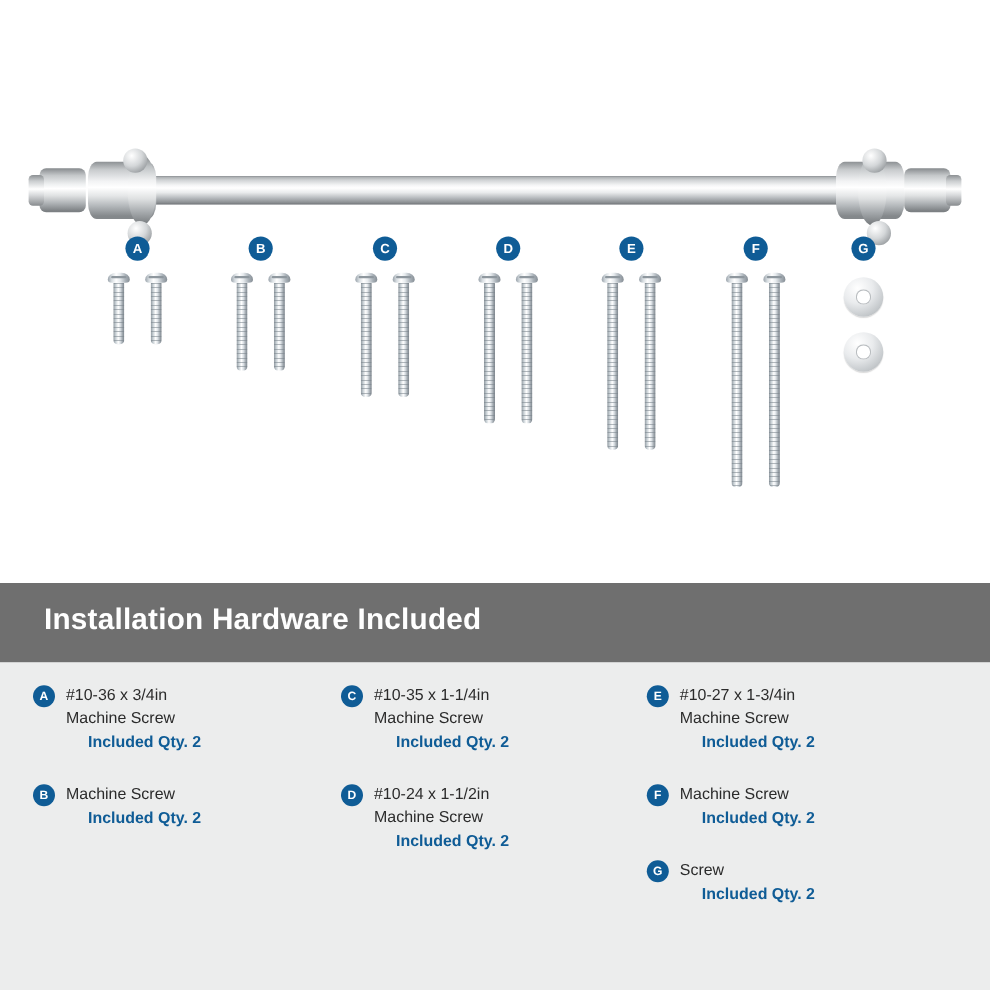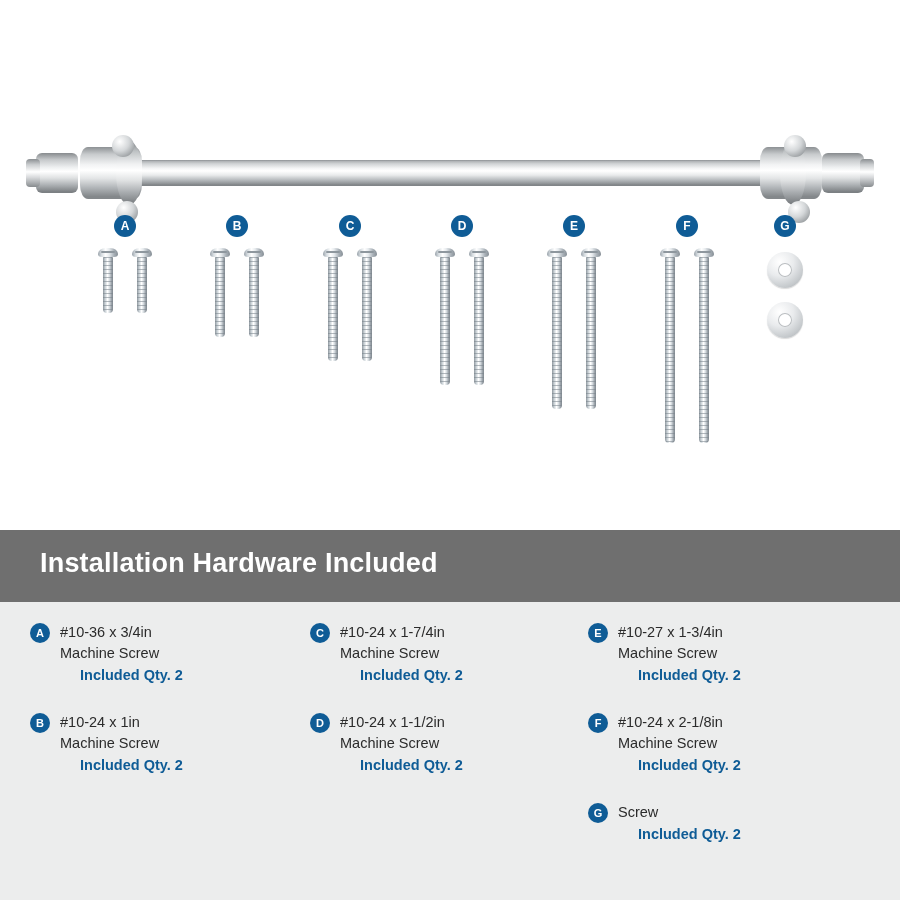--- a/index.html
+++ b/index.html
@@ -368,51 +368,49 @@
 
     <div class="legend-col c1">
       <div class="legend-item">
         <div class="legend-badge">A</div>
         <div class="legend-line">#10-36 x 3/4in</div>
         <div class="legend-line">Machine Screw</div>
         <div class="legend-qty">Included Qty. 2</div>
       </div>
       <div class="legend-item">
         <div class="legend-badge">B</div>
-        <div class="legend-line">#10-24 x 1in</div>
         <div class="legend-line">Machine Screw</div>
         <div class="legend-qty">Included Qty. 2</div>
       </div>
     </div>
 
     <div class="legend-col c2">
       <div class="legend-item">
         <div class="legend-badge">C</div>
-        <div class="legend-line">#10-24 x 1-7/4in</div>
+        <div class="legend-line">#10-35 x 1-1/4in</div>
         <div class="legend-line">Machine Screw</div>
         <div class="legend-qty">Included Qty. 2</div>
       </div>
       <div class="legend-item">
         <div class="legend-badge">D</div>
         <div class="legend-line">#10-24 x 1-1/2in</div>
         <div class="legend-line">Machine Screw</div>
         <div class="legend-qty">Included Qty. 2</div>
       </div>
     </div>
 
     <div class="legend-col c3">
       <div class="legend-item">
         <div class="legend-badge">E</div>
         <div class="legend-line">#10-27 x 1-3/4in</div>
         <div class="legend-line">Machine Screw</div>
         <div class="legend-qty">Included Qty. 2</div>
       </div>
       <div class="legend-item">
         <div class="legend-badge">F</div>
-        <div class="legend-line">#10-24 x 2-1/8in</div>
         <div class="legend-line">Machine Screw</div>
         <div class="legend-qty">Included Qty. 2</div>
       </div>
       <div class="legend-item">
         <div class="legend-badge">G</div>
         <div class="legend-line">Screw</div>
         <div class="legend-qty">Included Qty. 2</div>
       </div>
     </div>
 

